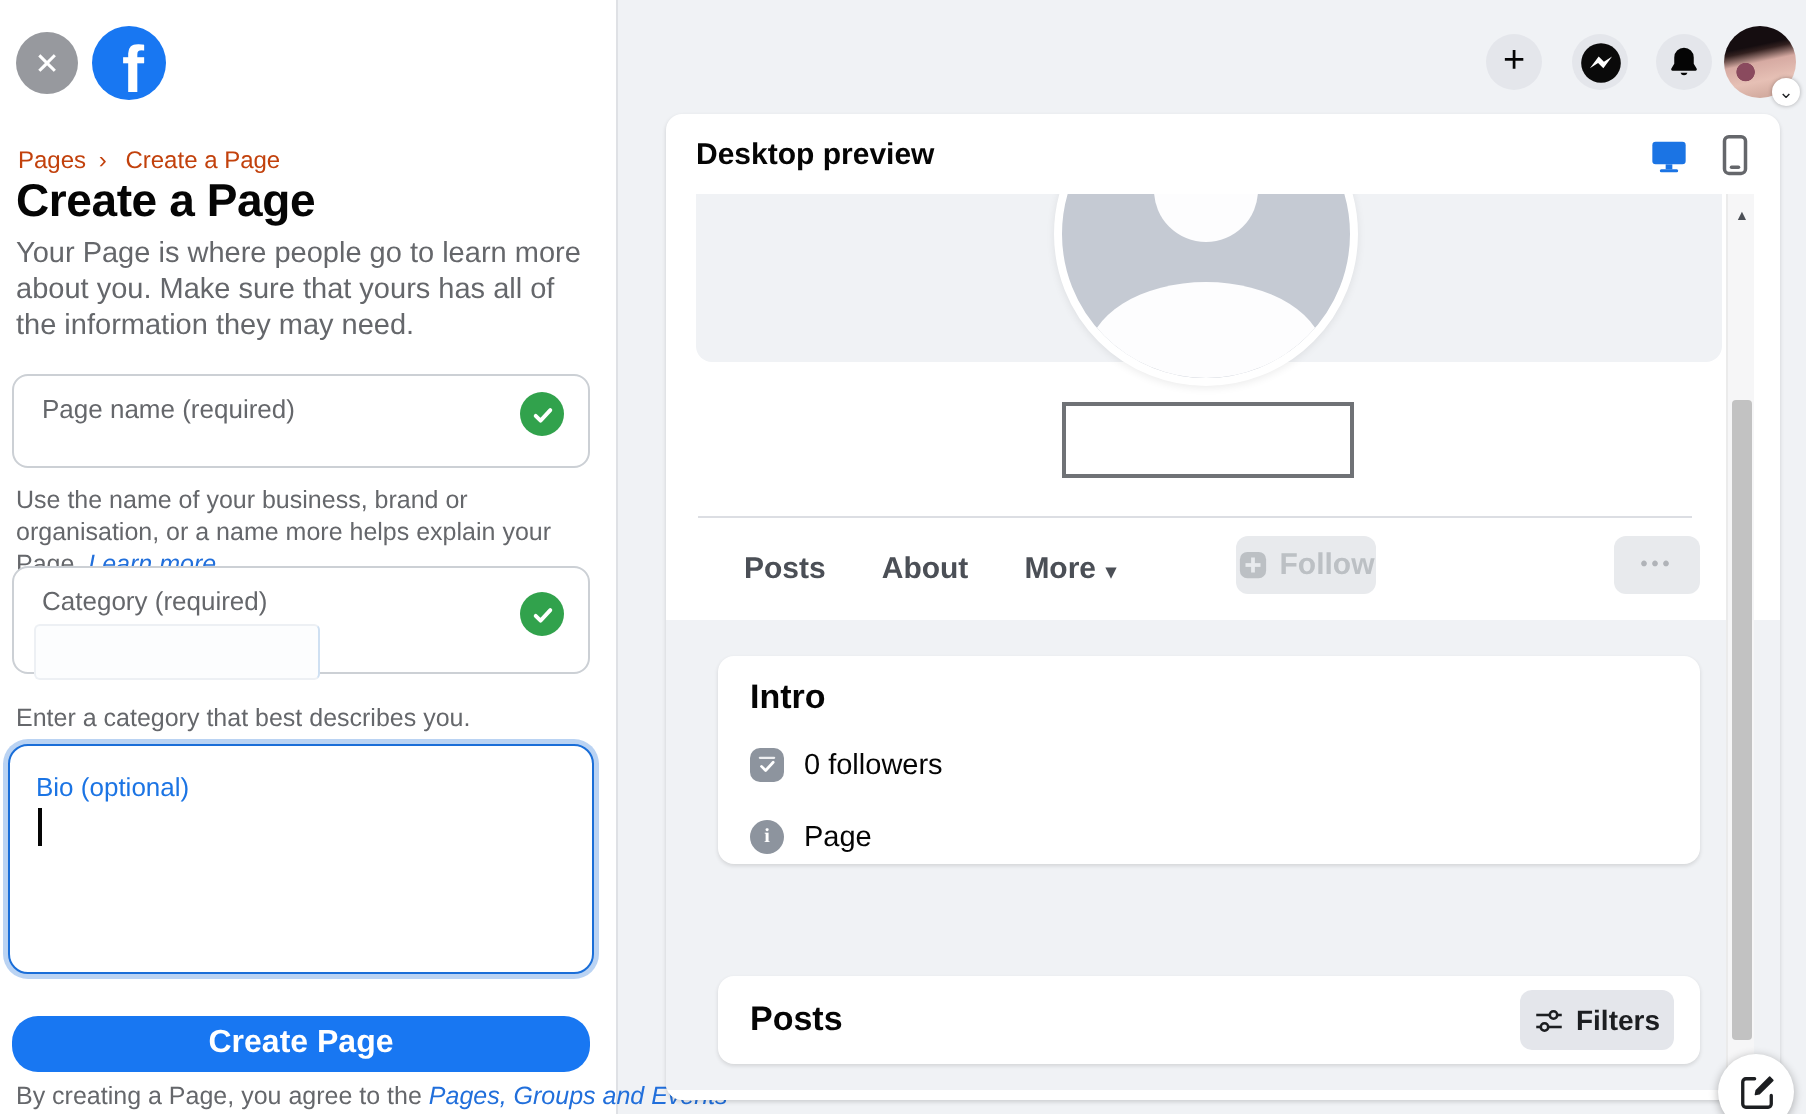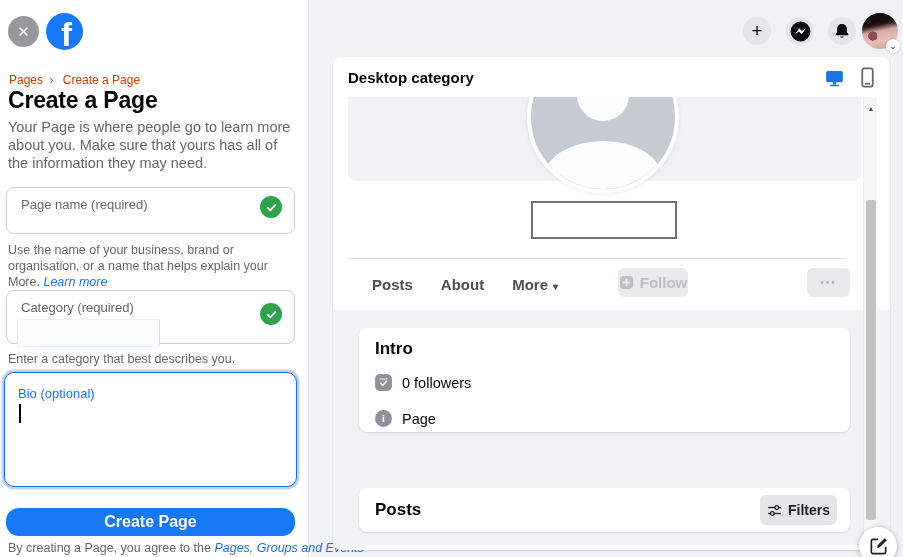--- a/index.html
+++ b/index.html
@@ -12,21 +12,21 @@
   .fb-logo { position:absolute; left:46px; top:13px; width:37px; height:37px; border-radius:50%; background:#1877f2; color:#fff; overflow:hidden; display:flex; align-items:flex-end; justify-content:center; }
   .fb-logo span { font-size:33px; font-weight:bold; line-height:30px; transform:translateX(2px); }
 
   .breadcrumb { position:absolute; left:9px; top:73px; font-size:12px; color:#c2410c; }
   .breadcrumb span { margin-right:3px; }
   .page-title { position:absolute; left:8px; top:87px; font-size:23px; font-weight:bold; letter-spacing:-.2px; }
   .page-desc { position:absolute; left:8px; top:118px; width:290px; font-size:14.5px; line-height:18px; color:#65676b; }
 
   .field-box { position:absolute; left:6px; width:289px; background:#fff; border:1px solid #ccd0d5; border-radius:8px; }
   .fb1 { top:187px; height:47px; }
-  .fb2 { top:290px; height:54px; }
+  .fb2 { top:283px; height:54px; }
   .field-label { position:absolute; left:14px; top:9px; font-size:13px; color:#65676b; }
   .check-badge { position:absolute; right:12px; width:22px; height:22px; border-radius:50%; background:#31a24c; display:flex; align-items:center; justify-content:center; }
   .fb1 .check-badge { top:8px; } .fb2 .check-badge { top:12px; }
   .category-token { position:absolute; left:10px; top:28px; width:143px; height:28px; background:#fcfdfe; border:1px solid #edf0f4; border-right:1px solid #cfe0f2; border-radius:3px; }
 
   .helper { position:absolute; left:8px; font-size:12.5px; line-height:16px; color:#65676b; width:294px; }
   .h1 { top:242px; } .h2 { top:351px; }
   .inline-link { color:#216fdb; text-decoration:none; cursor:pointer;font-style:italic; }
 
   .bio-box { position:absolute; left:4px; top:372px; width:293px; height:115px; background:#fff; border:1.5px solid #1a6ed8; border-radius:10px; box-shadow:0 0 0 2.5px rgba(26,110,216,.30); }
@@ -119,21 +119,21 @@
 
   <div class="field-box fb1">
     <span class="field-label">Page name (required)</span>
     <span class="check-badge">
       <svg width="13" height="13" viewBox="0 0 16 16">
           <path d="M3.5 8.5l3 3 6-6.5" stroke="#fff" stroke-width="2.4" fill="none" stroke-linecap="round" stroke-linejoin="round"></path>
         </svg>
     </span>
   </div>
   <div class="helper h1">
-    <span>Use the name of your business, brand or organisation, or a name that helps explain your More.</span>
+    <span>Use the name of your business, brand or organisation, or a name more helps explain your Page.</span>
     <a class="inline-link">Learn more</a>
   </div>
 
   <div class="field-box fb2">
     <span class="field-label">Category (required)</span>
     <div class="category-token"></div>
     <span class="check-badge">
       <svg width="13" height="13" viewBox="0 0 16 16">
           <path d="M3.5 8.5l3 3 6-6.5" stroke="#fff" stroke-width="2.4" fill="none" stroke-linecap="round" stroke-linejoin="round"></path>
         </svg>
@@ -174,21 +174,21 @@
   </span>
 </div>
 <div class="tb-avatar"></div>
 <div class="avatar-chevron">
   <span>⌄</span>
 </div>
 
 <div class="preview-card">
 
   <div class="preview-header">
-    <span class="preview-title">Desktop category</span>
+    <span class="preview-title">Desktop preview</span>
     <span class="icon-desktop">
       <svg width="21" height="20" viewBox="0 0 24 24" fill="#1b74e4">
           <rect x="2" y="3.5" width="20" height="13.5" rx="2"></rect>
           <rect x="10" y="17" width="4" height="3"></rect>
           <rect x="6.5" y="20" width="11" height="1.8" rx=".9"></rect>
         </svg>
     </span>
     <span class="icon-phone">
       <svg width="15" height="21" viewBox="0 0 16 24" fill="none" stroke="#65676b" stroke-width="2">
           <rect x="2" y="1.5" width="12" height="21" rx="2.5"></rect>

